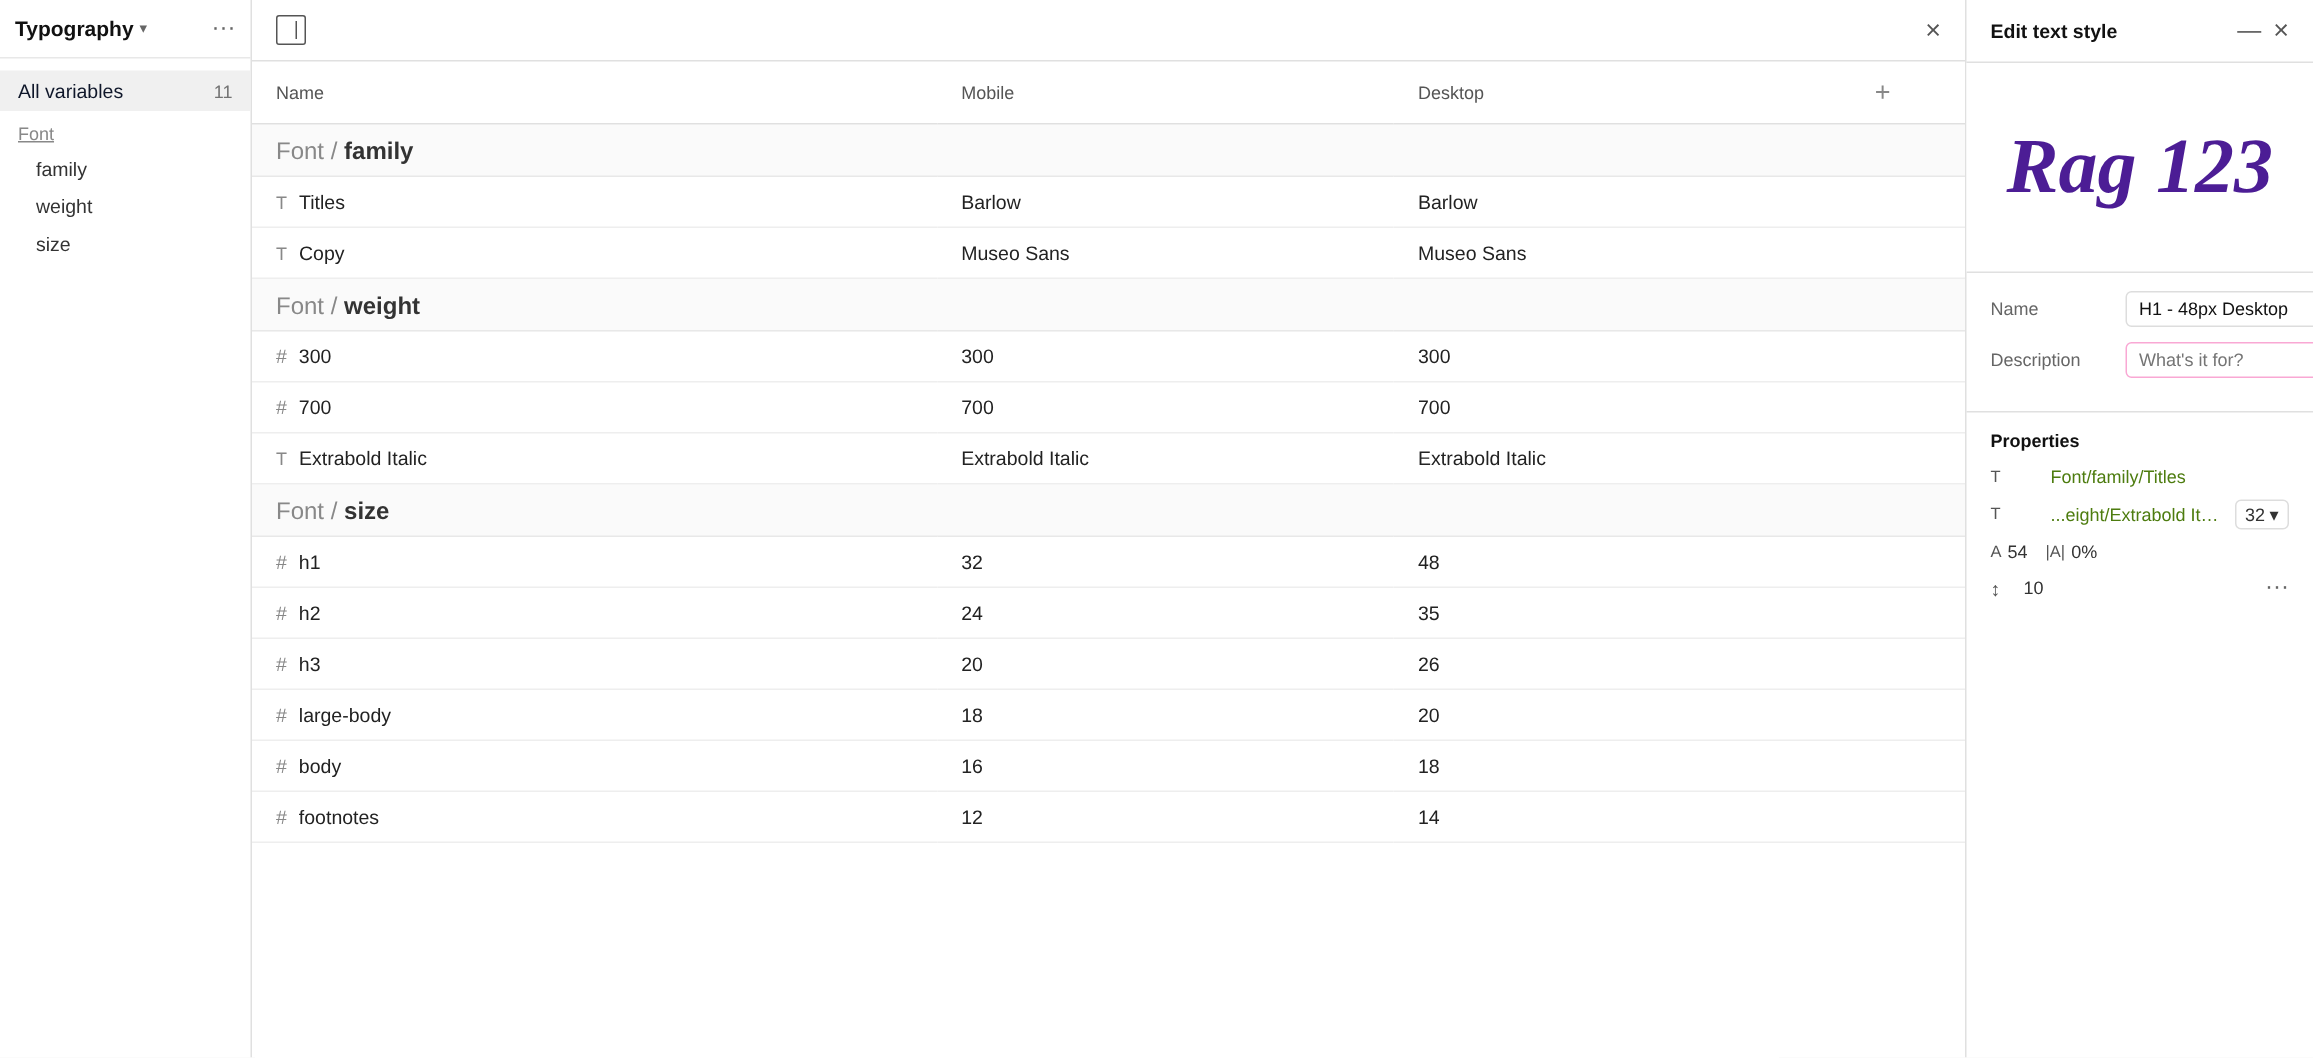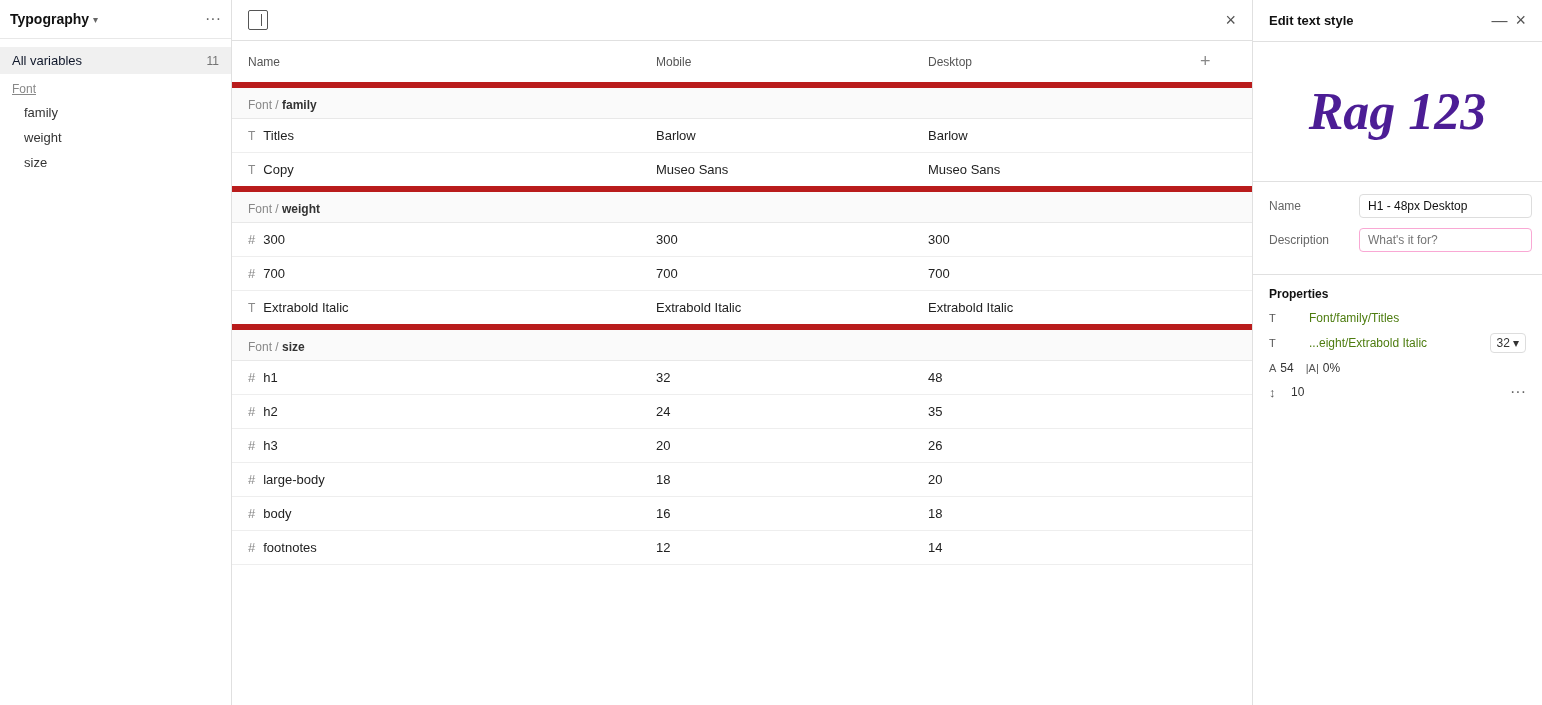--- a/index.html
+++ b/index.html
@@ -1,20 +1,20 @@
 <!DOCTYPE html>
 <html><head>
   <meta charset="utf-8">
   <style>
     * { box-sizing: border-box; margin: 0; padding: 0; }
     body { font-family: -apple-system, BlinkMacSystemFont, 'Segoe UI', sans-serif; font-size: 13px; background: #f5f5f5; display: flex; height: 705px; overflow: hidden; }
 
     
     .sidebar {
-      width: 232px;
+      width: 168px;
       background: #fff;
       border-right: 1px solid #e0e0e0;
       display: flex;
       flex-direction: column;
       flex-shrink: 0;
     }
     .sidebar-header {
       display: flex;
       align-items: center;
       justify-content: space-between;
@@ -135,25 +135,25 @@
       top: 0;
       z-index: 1;
     }
     th.name-col { width: 300px; }
     th.mobile-col { width: 200px; }
     th.desktop-col { width: 200px; }
     th.actions-col { width: 50px; }
 
     .section-row td {
       padding: 10px 16px 6px;
-      font-size: 12px;
+      font-size: 16px;
       color: #888;
       background: #fafafa;
       border-bottom: 1px solid #e8e8e8;
-      border-top: 6px solid #b91c1c;
+      border-top: 1px solid #b91c1c;
     }
     .section-label-normal { font-weight: 400; }
     .section-label-bold { font-weight: 700; color: #333; }
 
     tbody tr.data-row td {
       padding: 9px 16px;
       border-bottom: 1px solid #eeeeee;
       color: #222;
     }
     .cell-name {
@@ -174,21 +174,21 @@
     .add-btn {
       background: none;
       border: none;
       cursor: pointer;
       font-size: 18px;
       color: #888;
     }
 
     
     .edit-panel {
-      width: 290px;
+      width: 232px;
       background: #fff;
       border-left: 1px solid #e0e0e0;
       display: flex;
       flex-direction: column;
       flex-shrink: 0;
     }
     .edit-panel-header {
       display: flex;
       align-items: center;
       justify-content: space-between;

